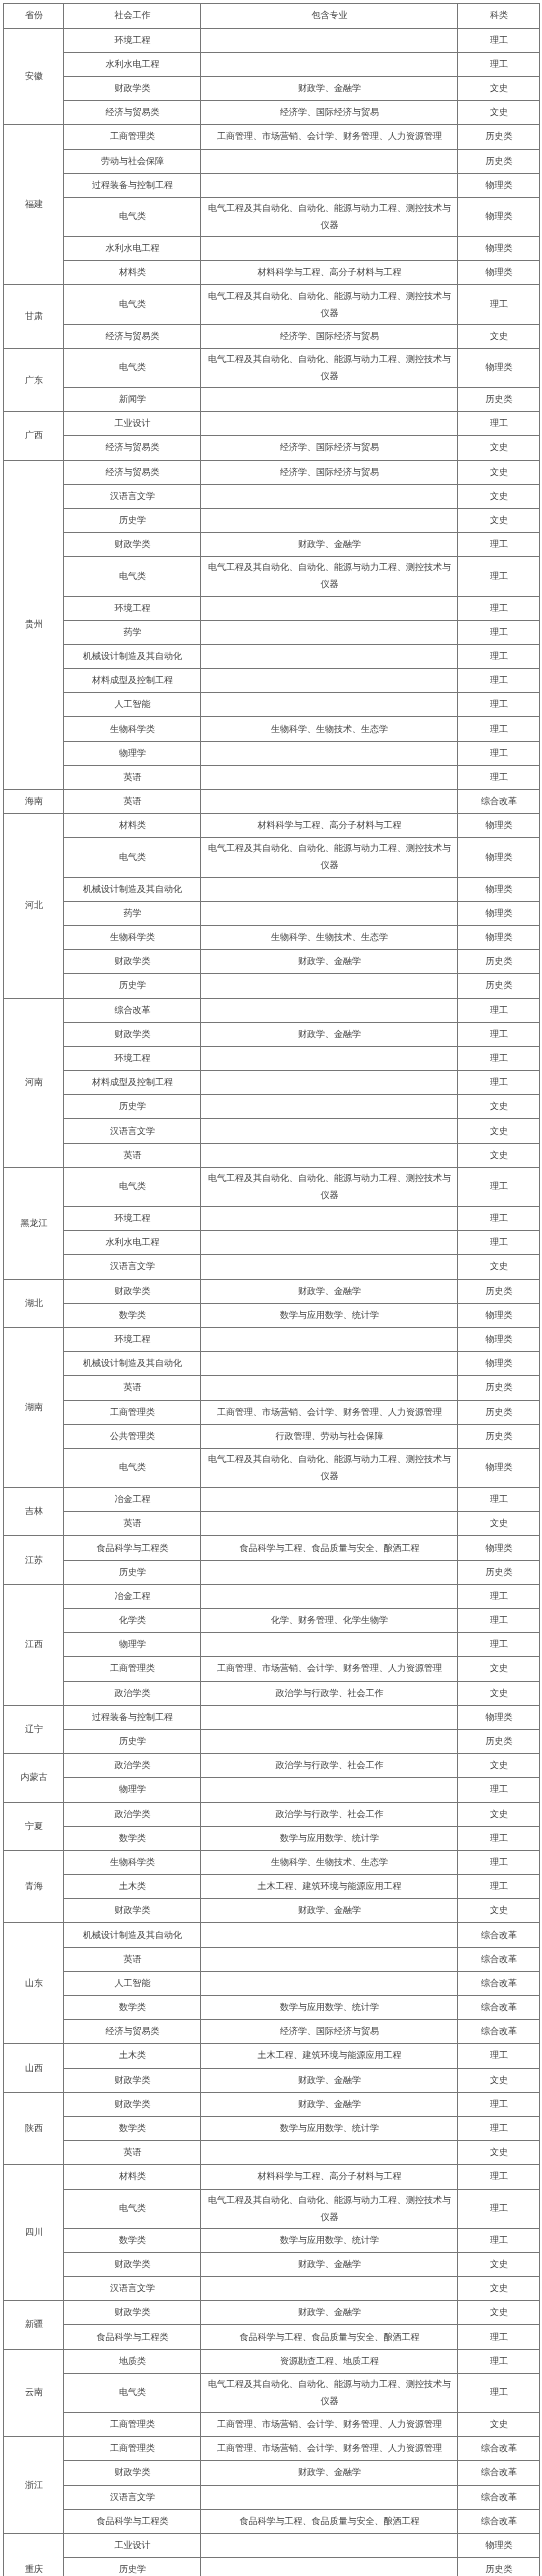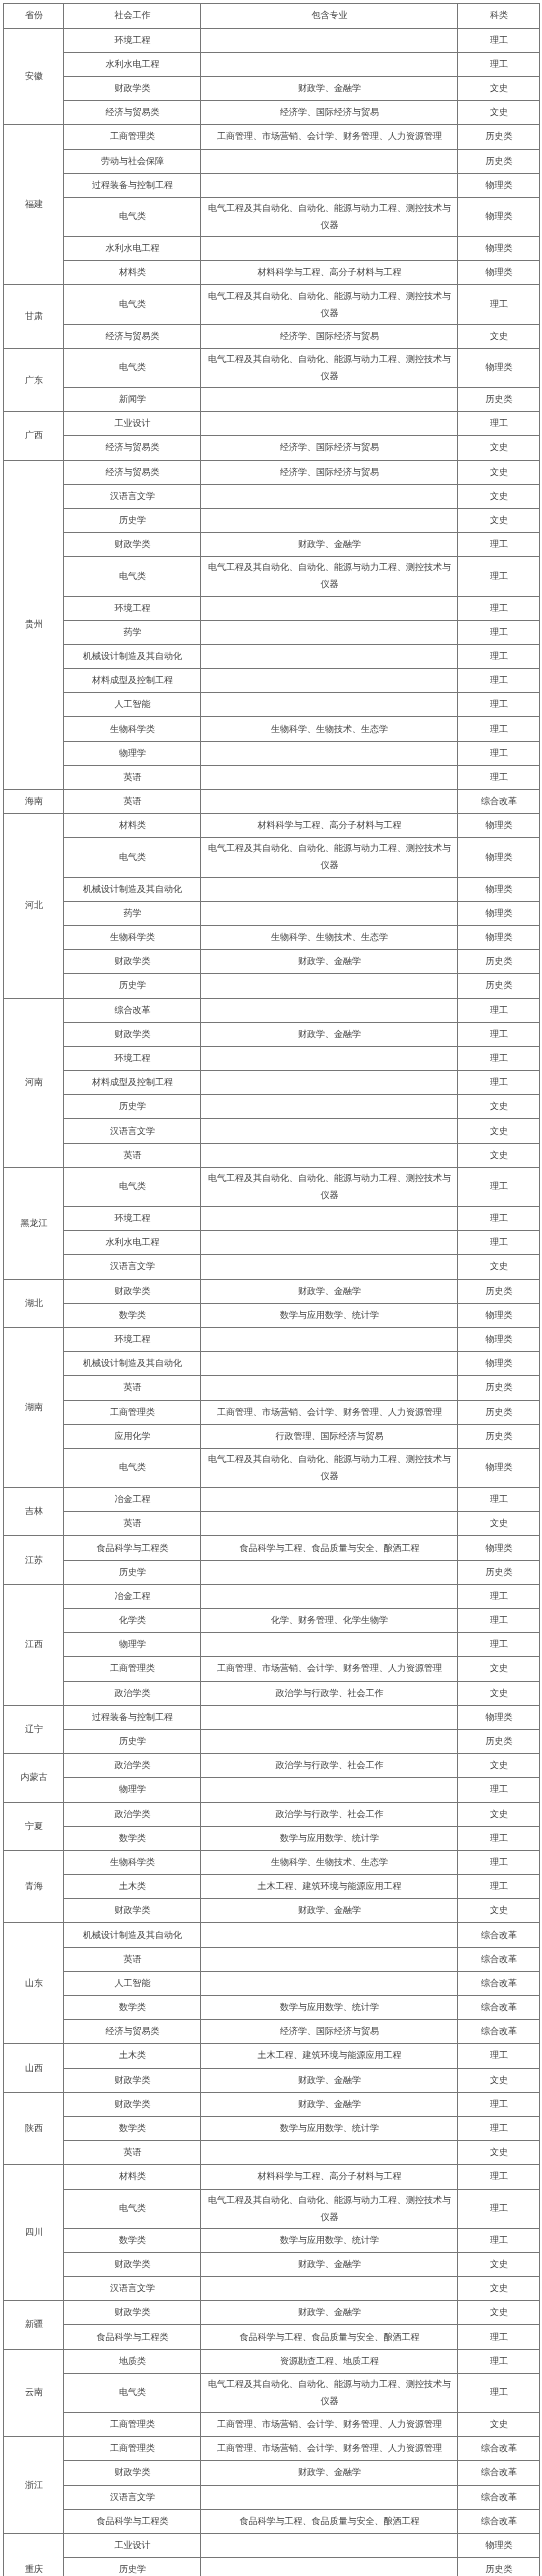--- a/index.html
+++ b/index.html
@@ -339,22 +339,22 @@
           <td class="major-cell">英语</td>
           <td class="includes-cell"></td>
           <td class="category-cell">历史类</td>
         </tr>
         <tr>
           <td class="major-cell">工商管理类</td>
           <td class="includes-cell">工商管理、市场营销、会计学、财务管理、人力资源管理</td>
           <td class="category-cell">历史类</td>
         </tr>
         <tr>
-          <td class="major-cell">应用化学</td>
-          <td class="includes-cell">行政管理、国际经济与贸易</td>
+          <td class="major-cell">公共管理类</td>
+          <td class="includes-cell">行政管理、劳动与社会保障</td>
           <td class="category-cell">历史类</td>
         </tr>
         <tr>
           <td class="major-cell">电气类</td>
           <td class="includes-cell">电气工程及其自动化、自动化、能源与动力工程、测控技术与仪器</td>
           <td class="category-cell">物理类</td>
         </tr>
         <tr>
           <td rowspan="2" class="province-cell">吉林</td>
           <td class="major-cell">冶金工程</td>

